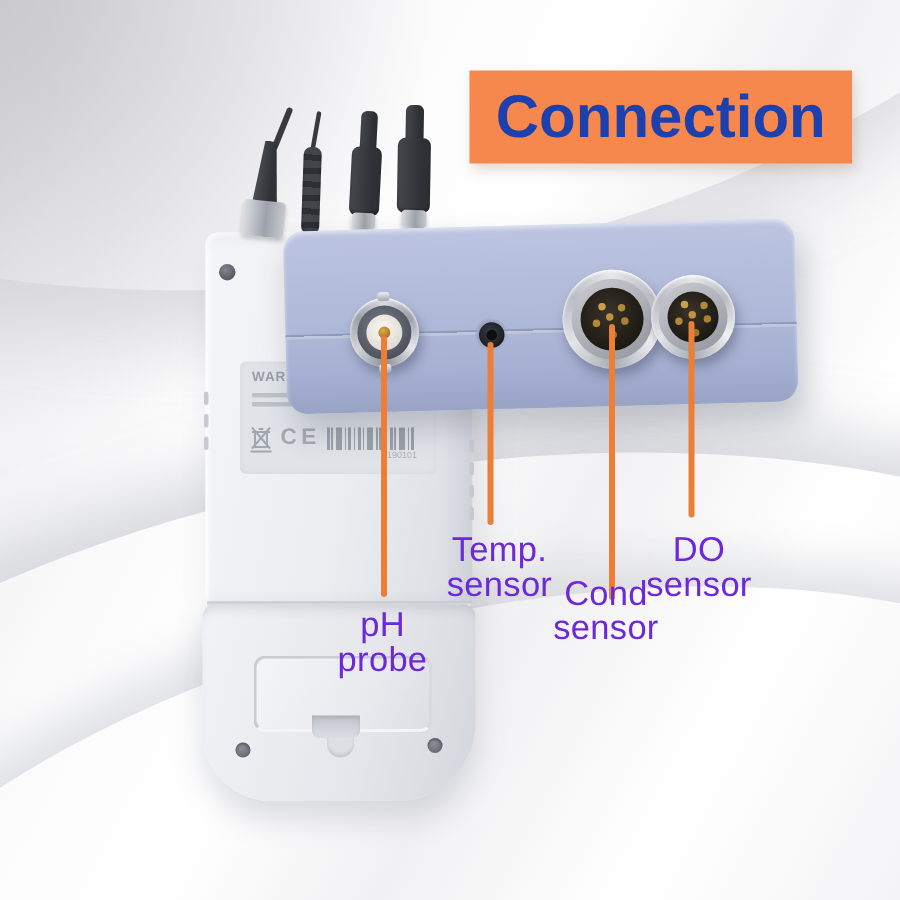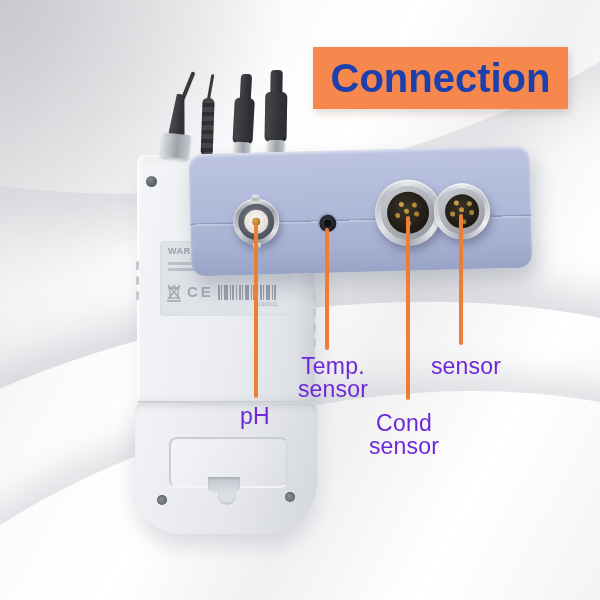--- a/index.html
+++ b/index.html
@@ -216,28 +216,30 @@
   </div>
 </div>
 
 <div class="leader" style="left:254px;top:224px;height:174px;"></div>
 <div class="leader" style="left:325px;top:228px;height:122px;"></div>
 <div class="leader" style="left:406px;top:216px;height:184px;"></div>
 <div class="leader" style="left:459px;top:214px;height:131px;"></div>
 
 <div class="callout" style="left:195px;top:405px;">
   <span style="display:block">pH</span>
+  <span style="display:block">probe</span>
 </div>
 <div class="callout" style="left:273px;top:355px;">
   <span style="display:block">Temp.</span>
   <span style="display:block">sensor</span>
 </div>
-<div class="callout" style="left:344px;top:412px;">
+<div class="callout" style="left:344px;top:384px;">
   <span style="display:block">Cond</span>
   <span style="display:block">sensor</span>
 </div>
 <div class="callout" style="left:406px;top:355px;">
+  <span style="display:block">DO</span>
   <span style="display:block">sensor</span>
 </div>
 
 <div class="banner">
   <span>Connection</span>
 </div>
 
 </body></html>

